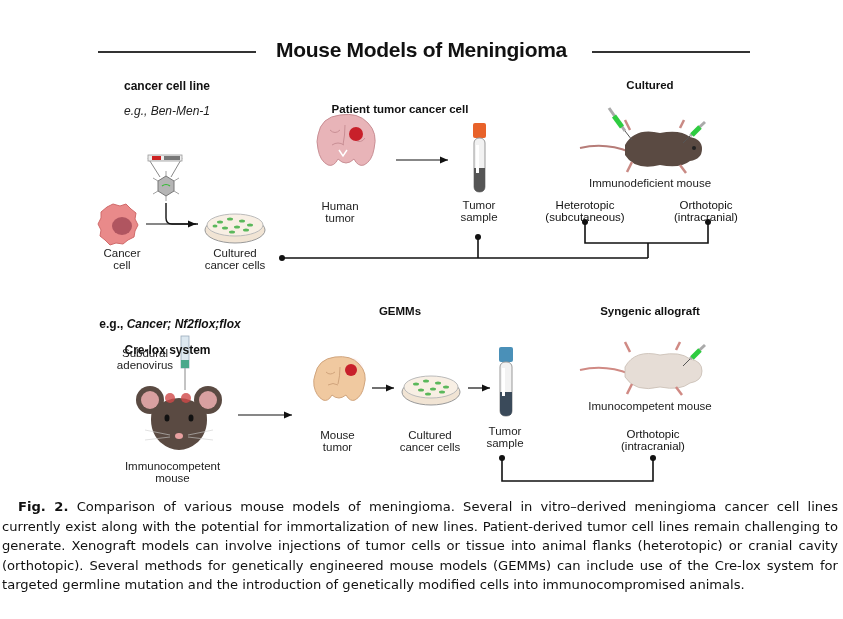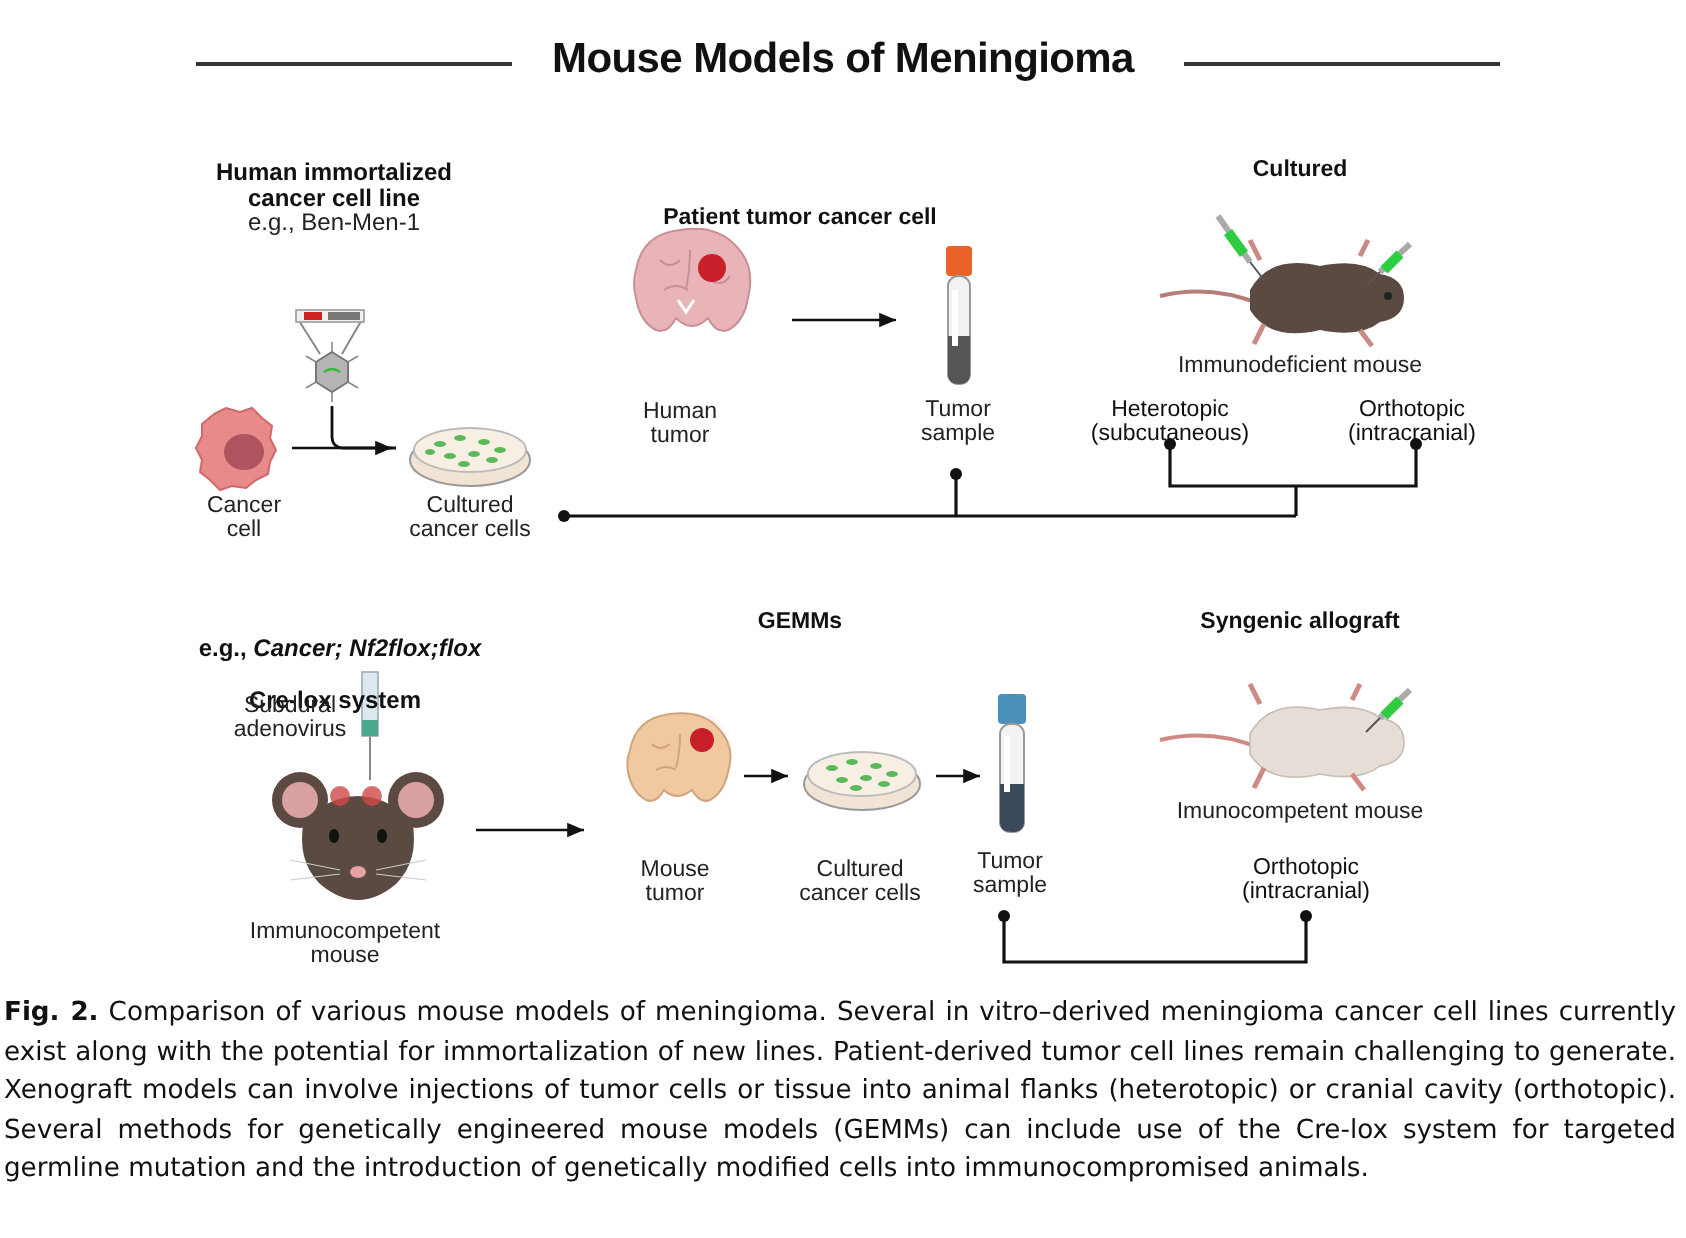--- a/index.html
+++ b/index.html
@@ -1,25 +1,25 @@
 <!DOCTYPE html>
 <html><head>
 <meta charset="utf-8">
 <style>
   html, body { margin:0; padding:0; background:#ffffff; }
   body { width:843px; height:619px; position:relative; overflow:hidden; font-family:"Liberation Sans", sans-serif; color:#111; }
   .abs { position:absolute; }
-  .title-wrap { position:absolute; left:0; top:16px; width:767px; height:30px; }
+  .title-wrap { position:absolute; left:0; top:36px; width:767px; height:30px; }
   .title-line { position:absolute; top:15px; height:2px; background:#333; }
   .title { position:absolute; left:0; width:843px; top:2px; text-align:center; font-weight:bold; font-size:21px; letter-spacing:-0.3px; }
   .hd { font-weight:bold; font-size:12px; text-align:center; line-height:13px; }
   .lbl { font-size:11.5px; text-align:center; line-height:12px; color:#222; }
   .lblb { font-size:11.5px; text-align:center; line-height:12px; font-weight:normal; color:#111; }
   .caption { position:absolute; left:2px; top:497px; width:836px; font-family:"DejaVu Sans", sans-serif; font-size:13.1px; line-height:19.6px; text-align:justify; color:#111; }
-  .caption b { font-weight:bold; }
+  .caption b { font-weight:bold;margin-left:16px; }
   svg.diagram { position:absolute; left:0; top:0; }
 </style>
 </head>
 <body>
 
 <div class="title-wrap">
   <div class="title-line" style="left:98px;width:158px;"></div>
   <div class="title">Mouse Models of Meningioma</div>
   <div class="title-line" style="left:592px;width:158px;"></div>
 </div>
@@ -194,24 +194,23 @@
   <g stroke="#111" stroke-width="1.6" fill="none">
     <polyline points="502,458 502,481 653,481 653,458"></polyline>
   </g>
   <g fill="#111">
     <circle cx="502" cy="458" r="3"></circle>
       <circle cx="653" cy="458" r="3"></circle>
   </g>
 </svg>
 
 <div class="abs hd" style="left:80px;top:80px;width:174px;">
-  <div>Human immortalized</div>
   <div>cancer cell line</div>
 </div>
-<div class="abs lbl" style="left:80px;top:105px;width:174px;font-size:12px;">e.g., Ben-Men-1</div>
+<div class="abs lbl" style="left:80px;top:105px;width:174px;font-size:12px;font-style:italic;">e.g., Ben-Men-1</div>
 <div class="abs lbl" style="left:80px;top:125px;width:174px;">
 </div>
 <div class="abs lbl" style="left:92px;top:247px;width:60px;">
   <div>Cancer</div>
   <div>cell</div>
 </div>
 <div class="abs lbl" style="left:195px;top:247px;width:80px;">
   <div>Cultured</div>
   <div>cancer cells</div>
 </div>

